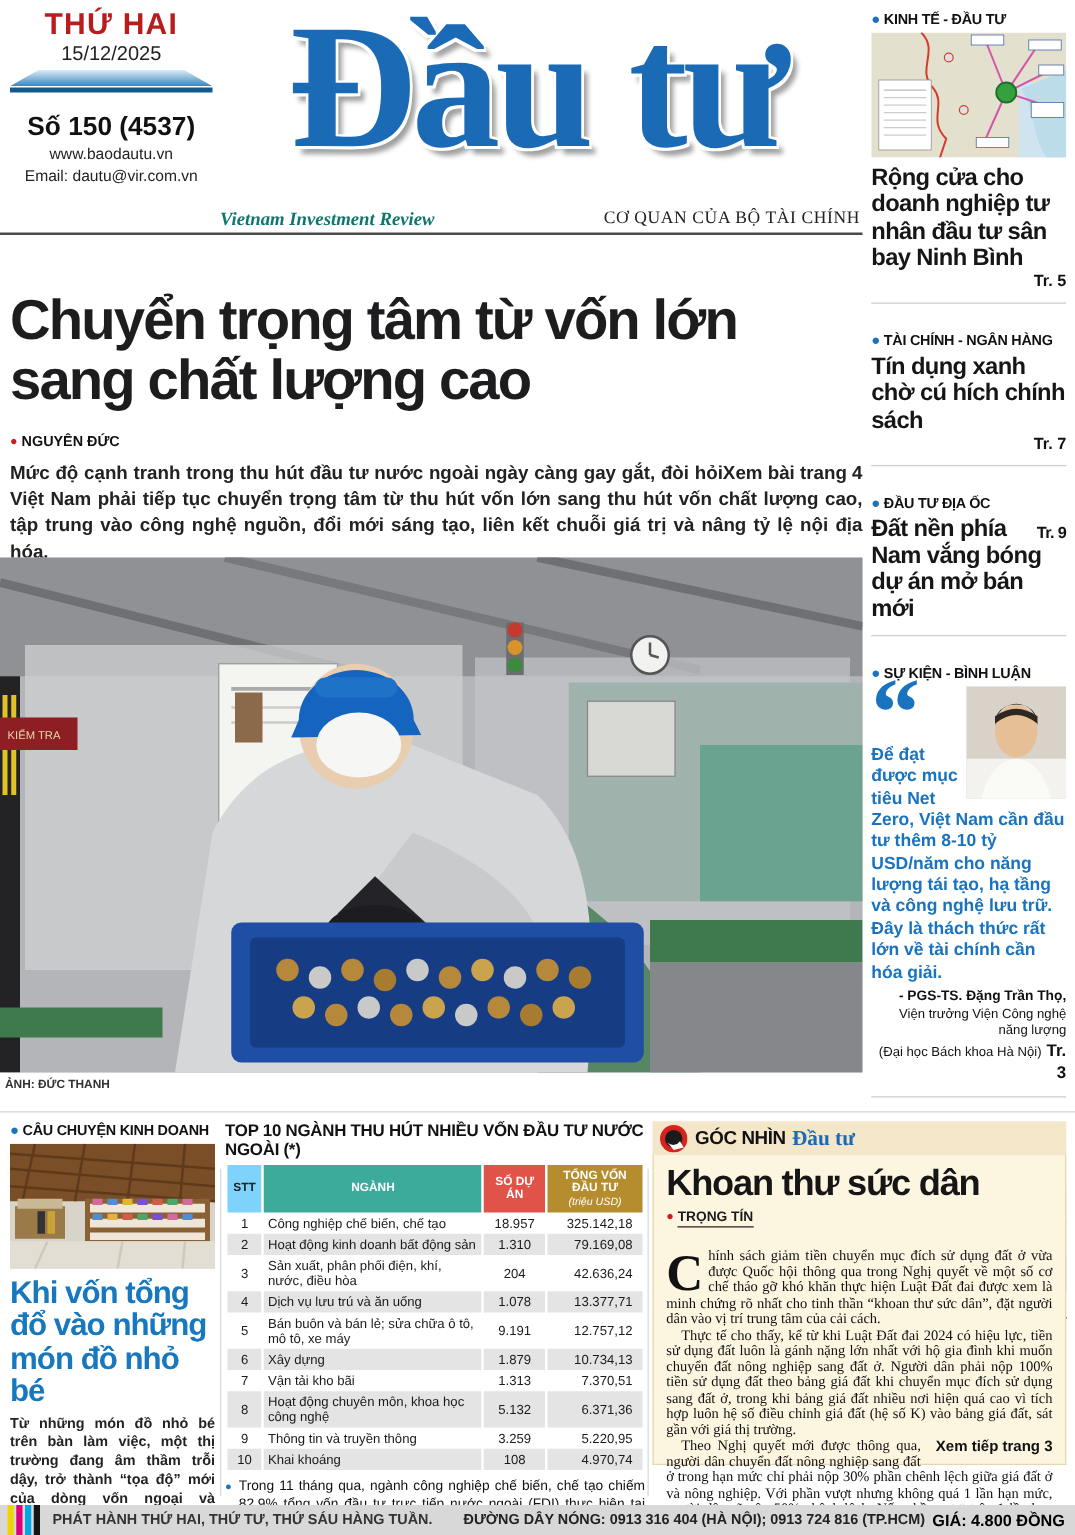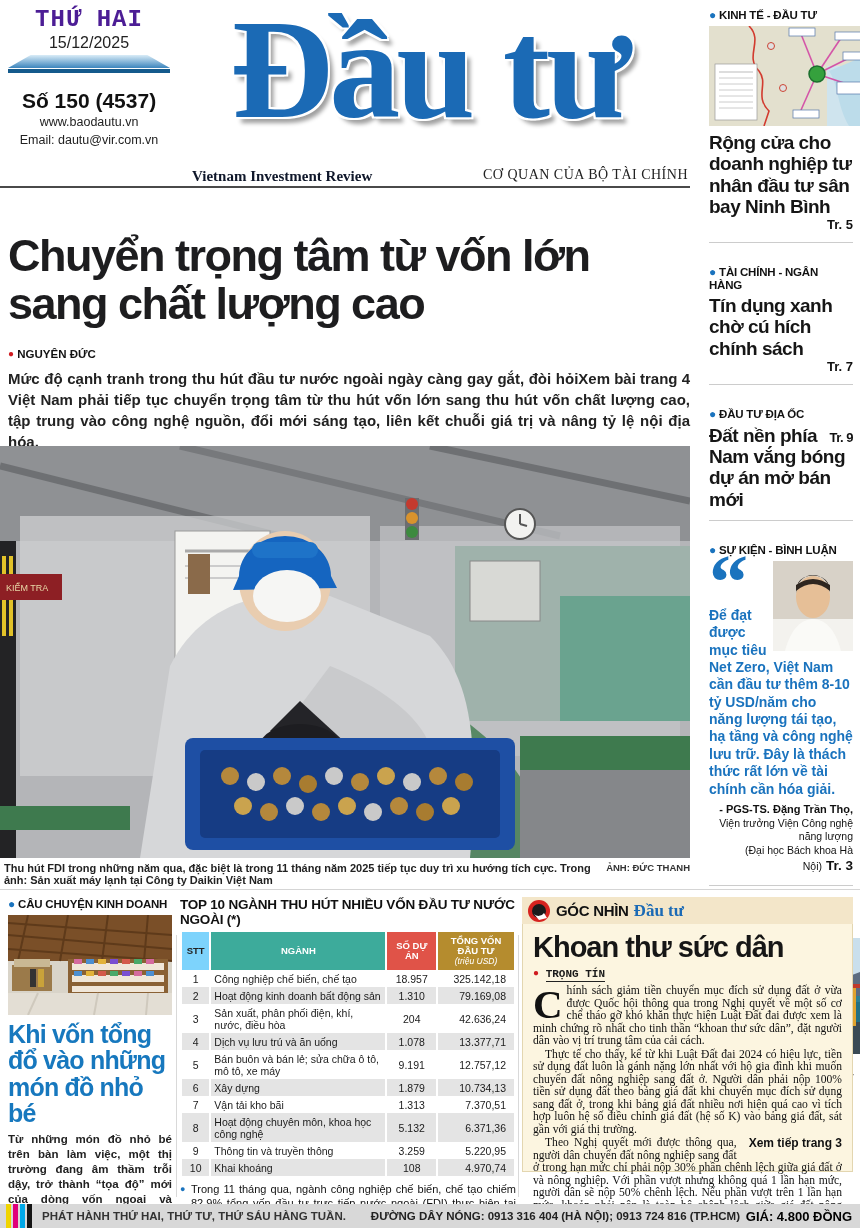--- a/index.html
+++ b/index.html
@@ -1,31 +1,31 @@
 <!DOCTYPE html>
 <html><head>
 <meta charset="utf-8">
 <style>
   * { margin:0; padding:0; box-sizing:border-box; }
   body { background:#eee; font-family:"Liberation Sans", sans-serif; }
   .page { position:relative; width:860px; height:1228px; background:#fff; margin:0 auto; overflow:hidden; color:#1a1a1a; }
 
   
   .issue-block { position:absolute; left:8px; top:6px; width:162px; text-align:center; }
-  .day { font-size:24px; font-weight:bold; letter-spacing:1px; color:#4c1d95;font-family:Liberation Mono, monospace; }
+  .day { font-size:24px; font-weight:bold; letter-spacing:1px; color:#b91c1c; }
   .date { font-size:16px; color:#222; margin-top:1px; }
   .trap { height:13px; margin-top:3px; background:linear-gradient(#d9ecf7,#3c85bd); clip-path:polygon(14% 0,86% 0,100% 100%,0% 100%); }
   .trapline { height:4px; background:#145a8c; margin-top:1px; }
   .issue-no { font-size:21px; font-weight:bold; margin-top:16px; color:#111; }
   .weblines { font-size:12.5px; color:#222; line-height:1.25; margin-top:2px; }
   .masthead { position:absolute; left:168px; top:-14px; width:522px; text-align:center;
     font-family:"Liberation Serif", serif; font-weight:bold; font-size:142px; line-height:1.18;
     color:#1b6ab5; letter-spacing:-4px;
     text-shadow:2px 2px 0 #fff,-2px -2px 0 #fff,2px -2px 0 #fff,-2px 2px 0 #fff,5px 6px 4px rgba(0,0,0,.38); }
-  .tagline { position:absolute; left:192px; top:168px; font-family:"Liberation Serif", serif; font-weight:bold; font-size:15px; color:#0f172a; }
+  .tagline { position:absolute; left:176px; top:168px; font-family:"Liberation Serif", serif; font-weight:bold; font-size:15px; color:#0f766e;font-style:italic; }
   .agency { position:absolute; left:380px; top:167px; width:308px; text-align:right; font-family:"Liberation Serif", serif; font-size:14px; letter-spacing:.5px; color:#222; }
   .toprule { position:absolute; left:0; top:186px; width:690px; height:2px; background:#4a4a4a; }
 
   
   .kicker { position:absolute; left:8px; top:202px; font-size:21px; font-weight:bold; color:#cf1b20; letter-spacing:-.3px; }
   .headline { position:absolute; left:8px; top:232px; width:682px; font-size:45px; line-height:1.06; font-weight:bold; color:#1d1d1f; letter-spacing:-1.5px; }
   .byline { position:absolute; left:8px; top:348px; font-size:11.5px; font-weight:bold; color:#111; }
   .red-dot { color:#cf1b20; font-size:10px; vertical-align:1px; }
   .lead { position:absolute; left:8px; top:368px; width:682px; font-size:15px; font-weight:bold; color:#222; line-height:1.4; text-align:justify; }
   .lead .jump { float:right; }
@@ -35,21 +35,21 @@
   .credit { font-size:9.5px; font-weight:bold; color:#333; }
 
   
   .sidebar { position:absolute; left:697px; top:8px; width:156px; }
   .sec-label { font-size:11.5px; font-weight:bold; color:#111; letter-spacing:-.2px; margin-bottom:4px; }
   .blue-dot { color:#1a73be; font-size:12px; margin-right:3px; }
   .side-hl { font-size:19px; font-weight:bold; line-height:1.12; letter-spacing:-.5px; color:#161616; }
   .side-hl.blue { color:#1778be; }
   .pageno { font-size:13px; font-weight:bold; text-align:right; color:#111; }
   .pageno-inline { float:right; font-size:13px; font-weight:bold; color:#111; margin-top:6px; }
-  .side-sec { margin-bottom:10px;margin-left:12px; }
+  .side-sec { margin-bottom:10px; }
   .sep { border-top:1px solid #ccc; padding-top:22px; margin-top:8px; }
   .map-img, .port-img { width:156px; display:block; margin:2px 0 6px; }
   .quote-wrap { margin-top:4px; }
   .portrait { float:right; width:80px; height:90px; margin:0 0 4px 5px; }
   .qmark { font-family:"Liberation Serif", serif; font-size:78px; line-height:.55; color:#1a73be; font-weight:bold; display:block; height:38px; }
   .quote-text { font-size:14px; font-weight:bold; color:#1a73be; line-height:1.24; margin-top:8px; }
   .attrib { clear:both; text-align:right; font-size:10.5px; color:#111; line-height:1.3; margin-top:4px; }
   .attrib b { font-size:11px; }
   .attrib .pg { font-size:13.5px; font-weight:bold; margin-left:4px; }
 
@@ -80,21 +80,21 @@
   .note { font-size:11px; line-height:1.27; color:#111; padding-left:11px; position:relative; margin-bottom:3px; text-align:justify; }
   .note .nb { position:absolute; left:0; top:1px; color:#1a73be; font-size:9px; }
 
   .col3 { position:absolute; left:522px; top:897px; width:331px; }
   .gn-head { height:27px; background:#f3e6c9; display:flex; align-items:center; padding-left:6px; }
   .gn-logo { width:22px; height:22px; margin-right:6px; }
   .gn-label { font-size:15px; font-weight:bold; color:#111; letter-spacing:-.3px; }
   .gn-brand { font-family:"Liberation Serif", serif; font-size:17px; font-weight:bold; color:#1b6ab5; margin-left:5px; }
   .gn-body { background:#fcf5e0; border:1px solid #e3d6b0; border-top:none; padding:7px 10px 6px; height:248px; }
   .gn-hl { font-size:29px; font-weight:bold; color:#161616; letter-spacing:-1px; }
-  .gn-byline { font-size:11px; font-weight:bold; margin:4px 0 5px;font-family:Liberation Mono, monospace; }
+  .gn-byline { font-size:11px; font-weight:bold; margin:4px 0 19px; }
   .gn-byline .nm { border-bottom:1.5px solid #222; padding-bottom:1px; }
   .gn-p { font-family:"Liberation Serif", serif; font-size:11.6px; line-height:1.08; text-align:justify; color:#111; }
   .gn-p + .gn-p { text-indent:12px; margin-top:1px; }
   .dropcap { float:left; font-family:"Liberation Serif", serif; font-size:41px; line-height:.82; font-weight:bold; padding:3px 4px 0 0; color:#111; }
   .gn-jump { float:right; font-size:12px; font-weight:bold; font-family:"Liberation Sans",sans-serif; }
 
   
   .footer { position:absolute; left:0; top:1204px; width:860px; height:24px; background:#d8d8d8; display:flex; align-items:center; }
   .cmyk { display:flex; align-items:center; height:100%; margin:0 8px 0 6px; }
   .cmyk i { display:block; width:5px; height:24px; margin-right:2px; }
@@ -186,21 +186,20 @@
           <circle cx="373" cy="366" r="9" fill="#c9c9c9"></circle>
           <circle cx="399" cy="360" r="9" fill="#b5883c"></circle>
           <circle cx="425" cy="366" r="9" fill="#a87c30"></circle>
           <circle cx="451" cy="360" r="9" fill="#caa34e"></circle>
       </g>
       <rect x="520" y="290" width="170" height="34" fill="#3e7a4e"></rect>
       <rect x="520" y="324" width="170" height="88" fill="#85878a"></rect>
     </svg>
   </div>
   <div class="caption-row">
-    <div class="caption">Thu hút FDI trong những năm qua, đặc biệt là trong 11 tháng năm 2025 tiếp tục duy trì xu hướng tích cực. Trong ảnh: Sản xuất máy lạnh tại Công ty Daikin Việt Nam</div>
     <div class="credit">ẢNH: ĐỨC THANH</div>
   </div>
 
   <div class="sidebar">
 
     <div class="side-sec">
       <div class="sec-label"><span class="blue-dot">●</span><span>KINH TẾ - ĐẦU TƯ</span></div>
       <svg class="map-img" height="100" viewBox="0 0 156 100">
         <rect width="156" height="100" fill="#e3e0ce"></rect>
         <rect x="118" y="40" width="38" height="60" fill="#cfe4ee"></rect>

